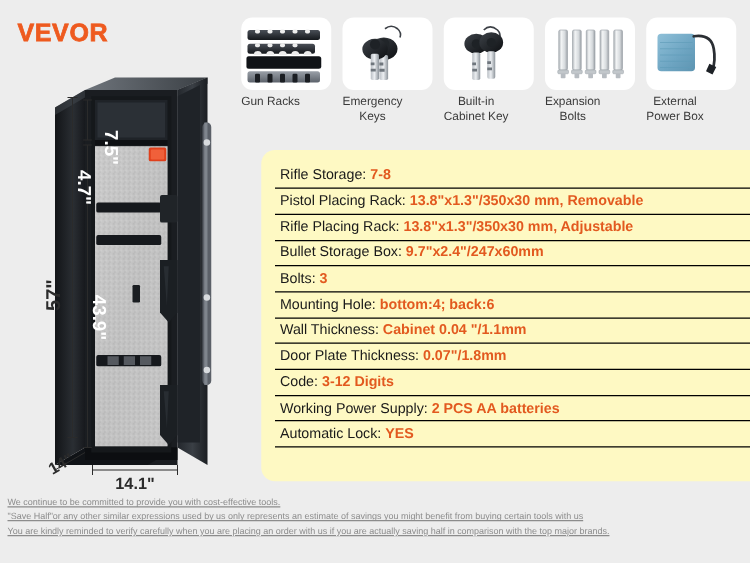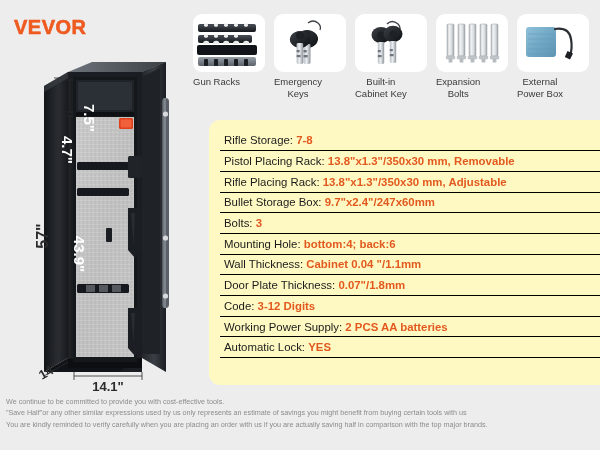--- a/index.html
+++ b/index.html
@@ -113,20 +113,21 @@
     position: absolute;
     left: 6px;
     top: 396px;
     width: 590px;
     font-size: 7.2px;
     line-height: 11.3px;
     color: #8c8c8c;
   }
   #disclaimer p {
     margin: 0;
+    text-decoration: underline;
   }
 </style>
 </head>
 <body>
 
 <div id="brand-logo">VEVOR</div>
 
 <div id="feature-strip">
 
   <div class="feature-item">

